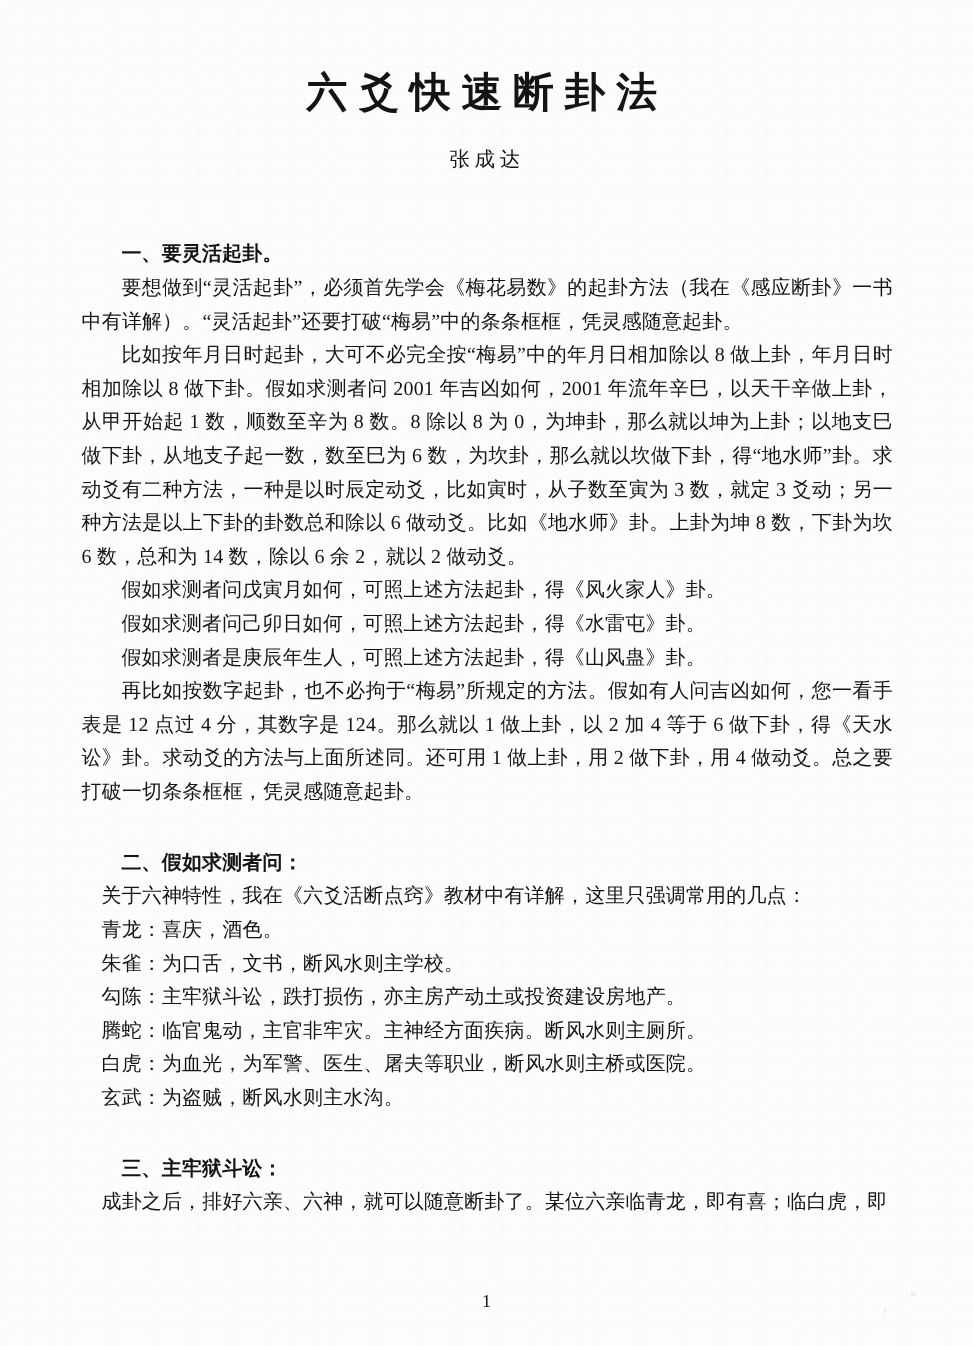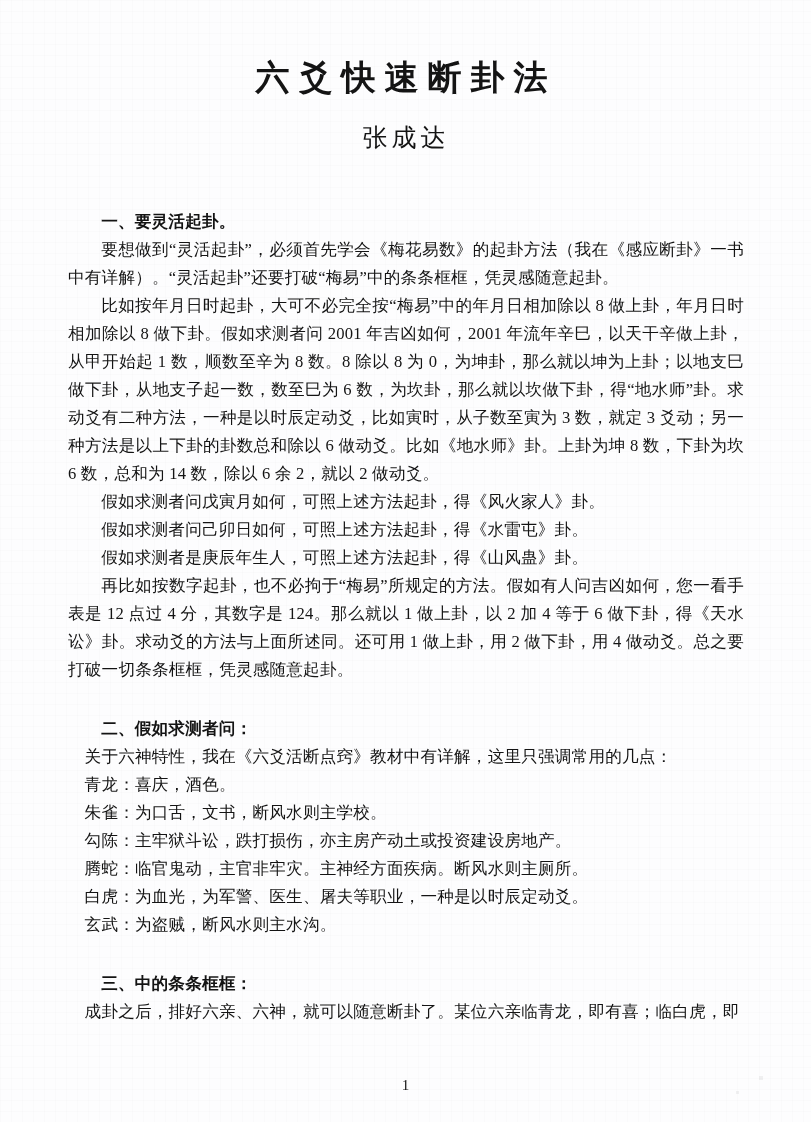--- a/index.html
+++ b/index.html
@@ -35,21 +35,21 @@
     font-size: 34px;
     font-weight: bold;
     letter-spacing: 9px;
     margin: 0;
     padding-top: 56px;
     line-height: 1.25;
     font-family: "DejaVu Serif", "Liberation Serif", serif;
   }
   .doc-author {
     text-align: center;
-    font-size: 25px;
+    font-size: 17px;
     letter-spacing: 4px;
     margin: 0;
     padding-top: 22px;
     font-family: "DejaVu Serif", "Liberation Serif", serif;
   }
   .body-block {
     padding-top: 26px;
   }
   p.para {
     margin: 0;
@@ -118,26 +118,26 @@
       <p class="para">再比如按数字起卦，也不必拘于“梅易”所规定的方法。假如有人问吉凶如何，您一看手表是 12 点过 4 分，其数字是 124。那么就以 1 做上卦，以 2 加 4 等于 6 做下卦，得《天水讼》卦。求动爻的方法与上面所述同。还可用 1 做上卦，用 2 做下卦，用 4 做动爻。总之要打破一切条条框框，凭灵感随意起卦。</p>
 
       <div class="gap-lg"></div>
 
       <p class="heading">二、假如求测者问：</p>
       <p class="line">关于六神特性，我在《六爻活断点窍》教材中有详解，这里只强调常用的几点：</p>
       <p class="line">青龙：喜庆，酒色。</p>
       <p class="line">朱雀：为口舌，文书，断风水则主学校。</p>
       <p class="line">勾陈：主牢狱斗讼，跌打损伤，亦主房产动土或投资建设房地产。</p>
       <p class="line">腾蛇：临官鬼动，主官非牢灾。主神经方面疾病。断风水则主厕所。</p>
-      <p class="line">白虎：为血光，为军警、医生、屠夫等职业，一种是以时辰定动爻。</p>
+      <p class="line">白虎：为血光，为军警、医生、屠夫等职业，断风水则主桥或医院。</p>
       <p class="line">玄武：为盗贼，断风水则主水沟。</p>
 
       <div class="gap-lg"></div>
 
-      <p class="heading">三、中的条条框框：</p>
+      <p class="heading">三、主牢狱斗讼：</p>
       <p class="line">成卦之后，排好六亲、六神，就可以随意断卦了。某位六亲临青龙，即有喜；临白虎，即</p>
 
     </div>
   </div>
 
   <div class="page-number">1</div>
 
   <div class="corner-speck speck-a"></div>
   <div class="corner-speck speck-b"></div>
 </div>

